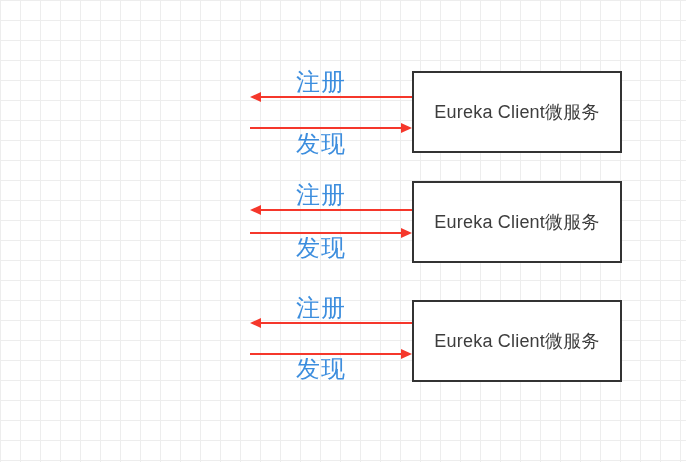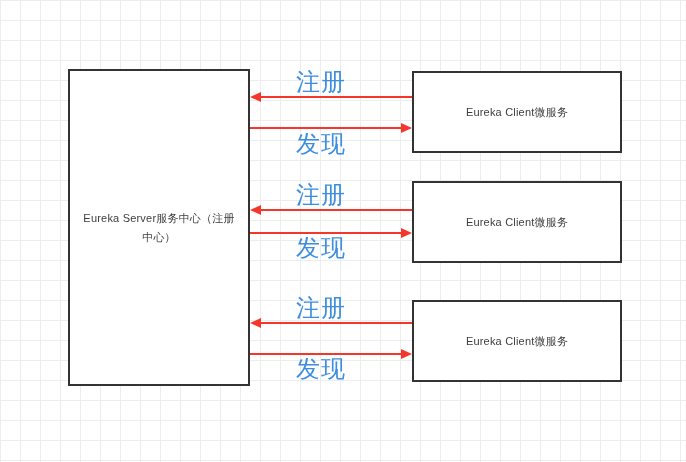--- a/index.html
+++ b/index.html
@@ -37,21 +37,21 @@
   .node {
     position: absolute;
     box-sizing: border-box;
     border: 2px solid #333333;
     background: #ffffff;
     display: flex;
     align-items: center;
     justify-content: center;
     text-align: center;
     color: #3d3d3d;
-    font-size: 11px;
+    font-size: 18px;
     line-height: 19px;
     letter-spacing: 0.2px;
     white-space: pre-line;
   }
 
   #server-node {
     left: 68px;
     top: 69px;
     width: 182px;
     height: 317px;
@@ -112,23 +112,20 @@
     letter-spacing: 1px;
     white-space: nowrap;
     font-family: "DejaVu Sans", "Liberation Sans", sans-serif;
   }
 </style>
 </head>
 <body>
 
 <div id="canvas">
 
-  <div class="node" id="server-node">
-    <span>Eureka Server服务中心（注册中心）</span>
-  </div>
 
   <div class="node client-node" id="client-node-1">
     <span>Eureka Client微服务</span>
   </div>
 
   <div class="node client-node" id="client-node-2">
     <span>Eureka Client微服务</span>
   </div>
 
   <div class="node client-node" id="client-node-3">

